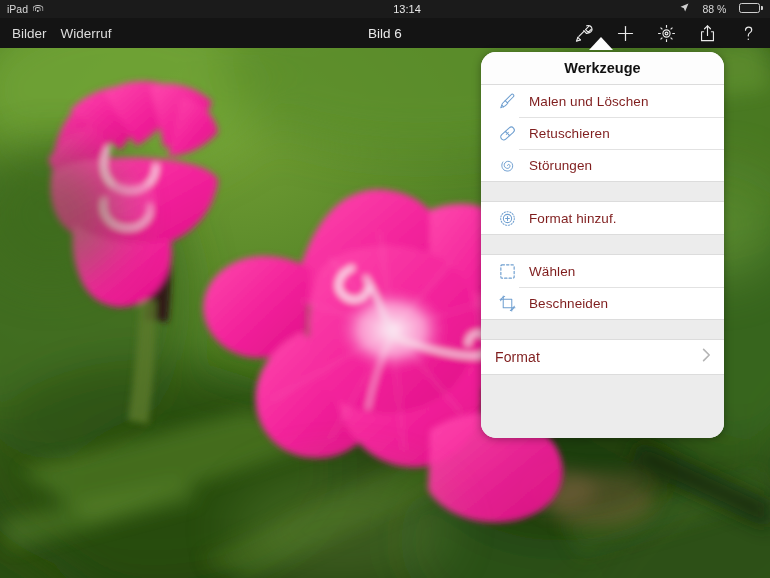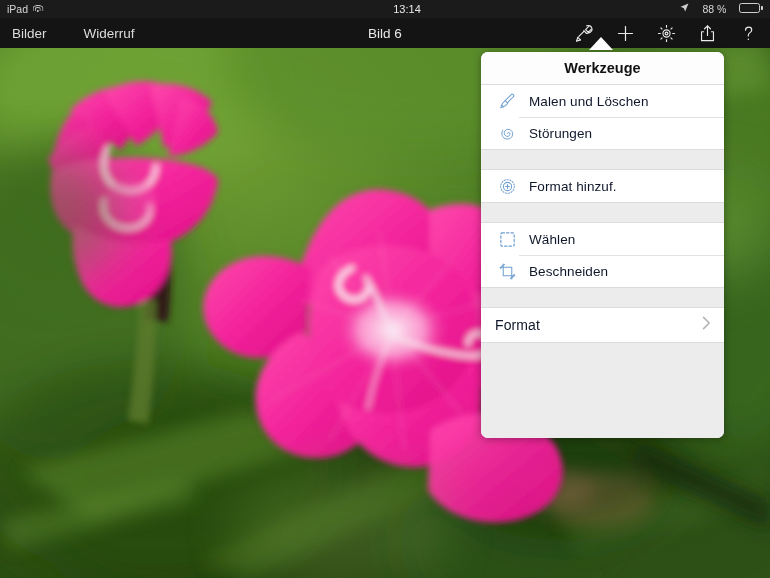--- a/index.html
+++ b/index.html
@@ -30,47 +30,47 @@
   .battery { display:inline-flex; align-items:center; }
   .battery .shell { width:21px; height:10px; border:1px solid #cfcfcf; border-radius:2.5px; padding:1px; }
   .battery .fill { height:100%; background:#e9e9e9; border-radius:1px; }
   .battery .nub { width:1.6px; height:4px; background:#cfcfcf; border-radius:0 1px 1px 0; margin-left:1px; }
 
   
   #navbar {
     position:absolute; top:18px; left:0; width:770px; height:30px;
     background:#141414; z-index:35; color:#e6e6e6;
   }
-  #nav-left { position:absolute; left:12px; top:0; height:30px; display:flex; align-items:center; gap:37px; }
+  #nav-left { position:absolute; left:12px; top:0; height:30px; display:flex; align-items:center; gap:14px; }
   #nav-left span { font-size:13.5px; color:#dcdcdc; }
   #nav-title { position:absolute; left:0; top:0; width:100%; height:30px;
      display:flex; align-items:center; justify-content:center; font-size:13.5px; color:#e9e9e9;}
   #nav-right { position:absolute; right:8px; top:0; height:30px; display:flex; align-items:center; gap:13px; }
   .navbtn { width:28px; height:28px; display:flex; align-items:center; justify-content:center; position:relative; }
   .navbtn svg { display:block; }
 
   
   #pop-arrow { position:absolute; left:589px; top:37px; width:24px; height:13px; z-index:45; }
 
   
   #popover {
     position:absolute; left:481px; top:52px; width:243px; height:386px;
-    background:#fdfdfd; border-radius:7px; z-index:44;
+    background:#fdfdfd; border-radius:15px; z-index:44;
     box-shadow:0 1px 9px rgba(0,0,0,.35);
     overflow:hidden; display:flex; flex-direction:column;
   }
   #pop-title { height:32px; display:flex; align-items:center; justify-content:center;
      font-size:14.5px; font-weight:bold; color:#111; background:#fdfdfd; }
   .pop-sep { height:1px; background:#dcdcdc; margin-left:0; }
   .group { background:#fff; }
   .gap { height:21px; background:#ececec; border-top:1px solid #dcdcdc; border-bottom:1px solid #dcdcdc; }
   .row { height:32px; display:flex; align-items:center; padding-left:14px; background:#fff; position:relative; }
   .row + .row::before { content:""; position:absolute; left:38px; right:0; top:0; height:1px; background:#e2e2e2; }
   .row .ico { width:24px; height:24px; margin-right:10px; display:flex; align-items:center; justify-content:center; flex:0 0 24px;}
-  .row .lbl { font-size:13.5px; color:#0f172a; letter-spacing:.1px; }
+  .row .lbl { font-size:13.5px; color:#7f1d1d; letter-spacing:.1px; }
   .row.plain { }
   .row.plain .lbl { font-size:14px; }
   .chev { position:absolute; right:13px; top:50%; transform:translateY(-50%); }
   #pop-foot { flex:1; background:#ececec; border-top:1px solid #dcdcdc; }
   .ico svg { display:block; }
 </style>
 </head>
 <body>
 
 <div id="app">
@@ -303,20 +303,33 @@
           <svg width="19" height="19" viewBox="0 0 24 24" fill="none" stroke="#6f9fd0" stroke-width="1.3" stroke-linejoin="round" stroke-linecap="round">
             <path d="M19.4 3.3 c0.9 0.9 0.9 1.9 0 2.7 l-7.6 7.6 l-2.7-2.7 l7.6-7.6 c0.8-0.9 1.8-0.9 2.7 0 Z"></path>
             <path d="M9.1 10.9 l-3 3 c-0.9 0.9-1.2 2.3-1.6 3.3 l-1 2.6 l2.6-1 c1-0.4 2.4-0.7 3.3-1.6 l3-3"></path>
             <path d="M5.2 17 l1.9 1.9"></path>
           </svg>
         </span>
         <span class="lbl">Malen und Löschen</span>
       </div>
       <div class="row">
         <span class="ico">
+          <svg width="19" height="19" viewBox="0 0 24 24" fill="none" stroke="#6f9fd0" stroke-width="1.3">
+            <rect x="1.8" y="8.2" width="20.4" height="7.6" rx="3.8" transform="rotate(-42 12 12)"></rect>
+            <line x1="8.9" y1="8.9" x2="15.1" y2="15.1"></line>
+            <circle cx="10.6" cy="12.8" r=".75" fill="#6f9fd0" stroke="none"></circle>
+            <circle cx="12.8" cy="10.6" r=".75" fill="#6f9fd0" stroke="none"></circle>
+            <circle cx="13.3" cy="13.5" r=".75" fill="#6f9fd0" stroke="none"></circle>
+            <circle cx="10.2" cy="10.2" r=".75" fill="#6f9fd0" stroke="none"></circle>
+          </svg>
+        </span>
+        <span class="lbl">Retuschieren</span>
+      </div>
+      <div class="row">
+        <span class="ico">
           <svg width="19" height="19" viewBox="0 0 24 24" fill="none" stroke="#6f9fd0" stroke-width="1.25" stroke-linecap="round">
             <path d="M12 12 c0-1 1-1.7 1.9-1.3 c1.3 0.5 1.6 2.3 0.8 3.5
                      c-1 1.6-3.3 1.9-5 0.8 c-2-1.3-2.4-4.2-1-6.2
                      c1.6-2.3 5-2.8 7.4-1.1 c2.7 1.9 3.2 5.8 1.3 8.6
                      c-2.1 3.1-6.6 3.6-9.8 1.4"></path>
             <path d="M7.6 17.7 c-3.1-2.3-3.8-6.9-1.4-10.2"></path>
           </svg>
         </span>
         <span class="lbl">Störungen</span>
       </div>

